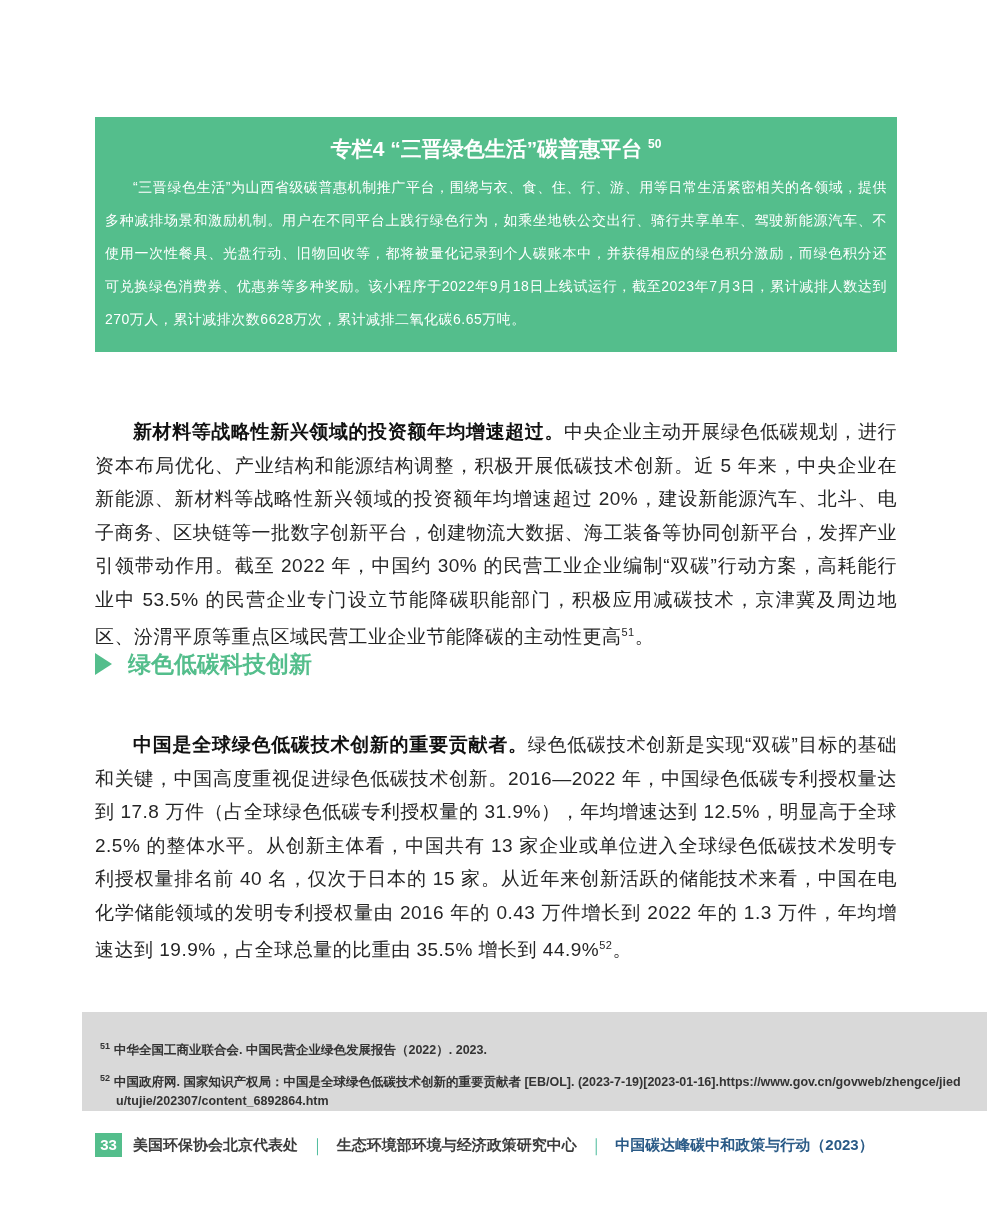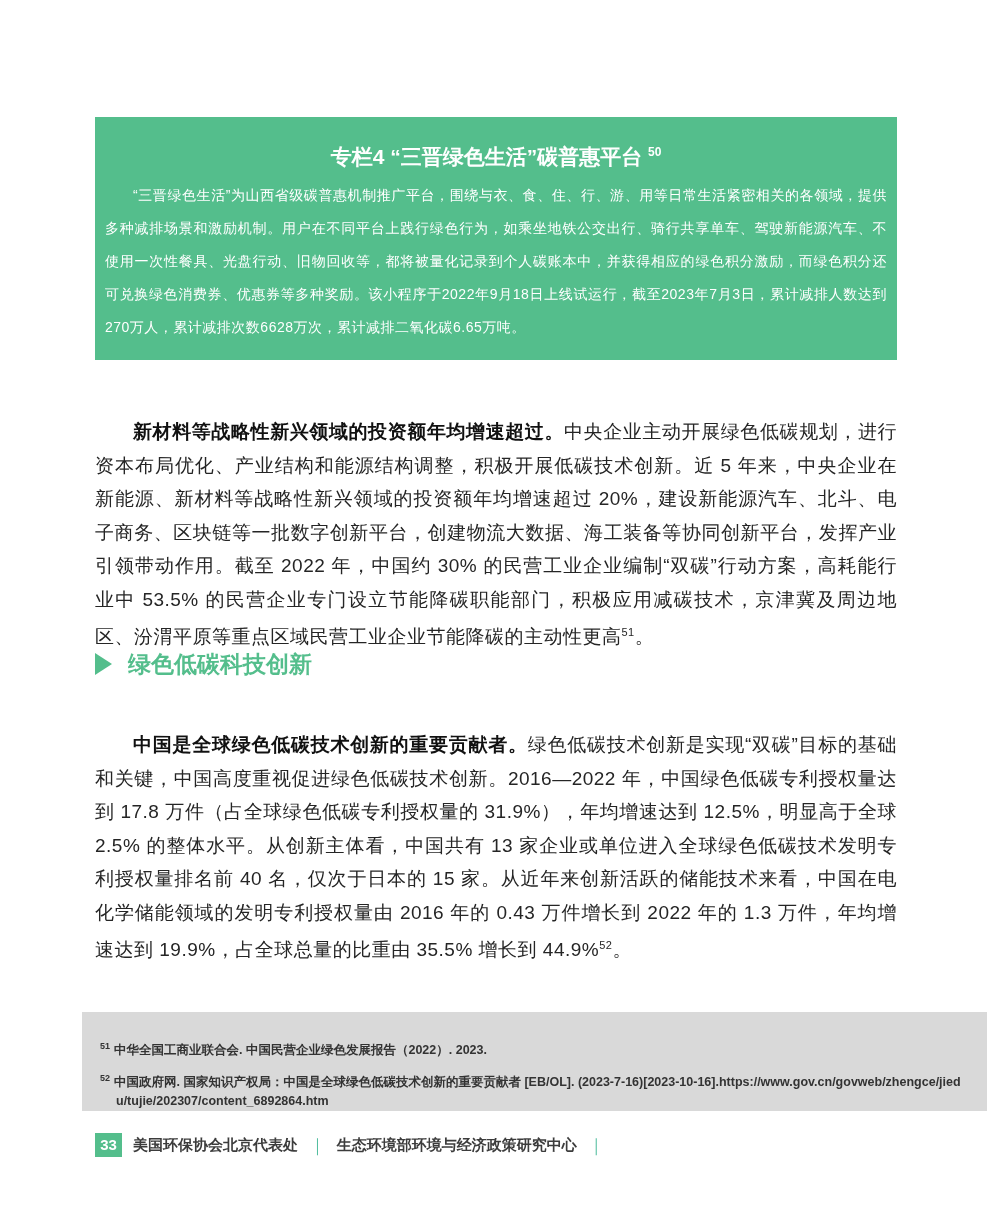--- a/index.html
+++ b/index.html
@@ -9,21 +9,21 @@
     background:#ffffff;
     font-family:"Liberation Sans","DejaVu Sans",sans-serif;
     color:#252525;
     overflow:hidden;
   }
 
   
   .green-box {
     position:absolute; left:95px; top:117px; width:802px;
     background:#54BE8C; color:#ffffff;
-    padding:20px 10px 16px 10px;
+    padding:12px 10px 16px 10px;
   }
   .green-box .box-title {
     text-align:center; font-weight:bold; font-size:21px; line-height:30px;
     margin-bottom:7px;
   }
   .green-box .box-title sup { font-size:12px; }
   .green-box .box-body {
     font-size:14px; line-height:33px; text-align:justify;
     text-indent:2em; letter-spacing:0.5px;
   }
@@ -102,23 +102,24 @@
 
 <p class="para" id="para2">
   <span class="lead">中国是全球绿色低碳技术创新的重要贡献者。</span><span>绿色低碳技术创新是实现“双碳”目标的基础和关键，中国高度重视促进绿色低碳技术创新。2016—2022 年，中国绿色低碳专利授权量达到 17.8 万件（占全球绿色低碳专利授权量的 31.9%），年均增速达到 12.5%，明显高于全球 2.5% 的整体水平。从创新主体看，中国共有 13 家企业或单位进入全球绿色低碳技术发明专利授权量排名前 40 名，仅次于日本的 15 家。从近年来创新活跃的储能技术来看，中国在电化学储能领域的发明专利授权量由 2016 年的 0.43 万件增长到 2022 年的 1.3 万件，年均增速达到 19.9%，占全球总量的比重由 35.5% 增长到 44.9%</span><sup>52</sup><span>。</span>
 </p>
 
 <div class="footnotes">
   <div class="footnote">
     <sup>51</sup><span>中华全国工商业联合会. 中国民营企业绿色发展报告（2022）. 2023.</span>
   </div>
   <div class="footnote">
-    <sup>52</sup><span>中国政府网. 国家知识产权局：中国是全球绿色低碳技术创新的重要贡献者 [EB/OL]. (2023-7-16)[2023-10-16].https://www.gov.cn/govweb/zhengce/jiedu/tujie/202307/content_6892864.htm</span>
+    <sup>52</sup><span>中国政府网. 国家知识产权局：中国是全球绿色低碳技术创新的重要贡献者 [EB/OL]. (2023-7-19)[2023-01-16].https://www.gov.cn/govweb/zhengce/jiedu/tujie/202307/content_6892864.htm</span>
   </div>
 </div>
 
 <div class="page-footer">
   <span class="page-badge">33</span>
   <span>美国环保协会北京代表处</span>
   <span class="footer-sep">｜</span>
   <span>生态环境部环境与经济政策研究中心</span>
   <span class="footer-sep">｜</span>
+  <span class="footer-report">中国碳达峰碳中和政策与行动（2023）</span>
 </div>
 
 </body></html>

